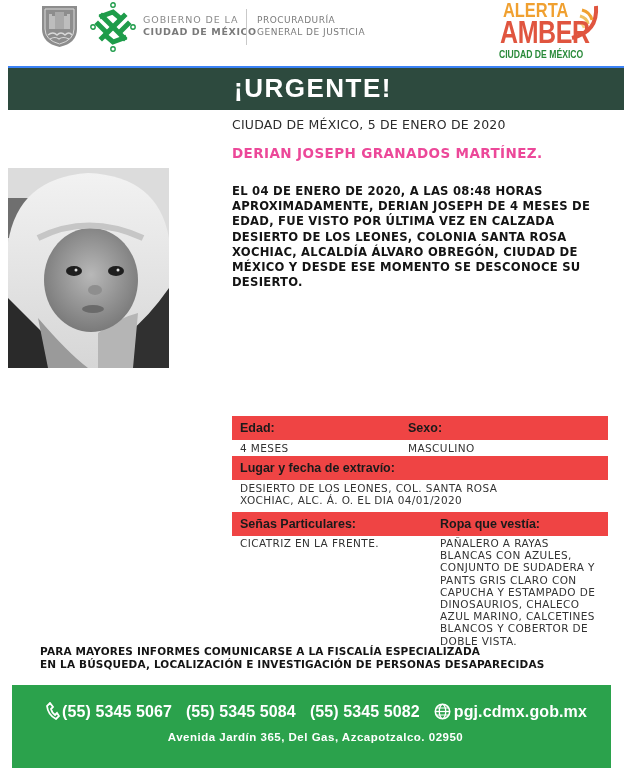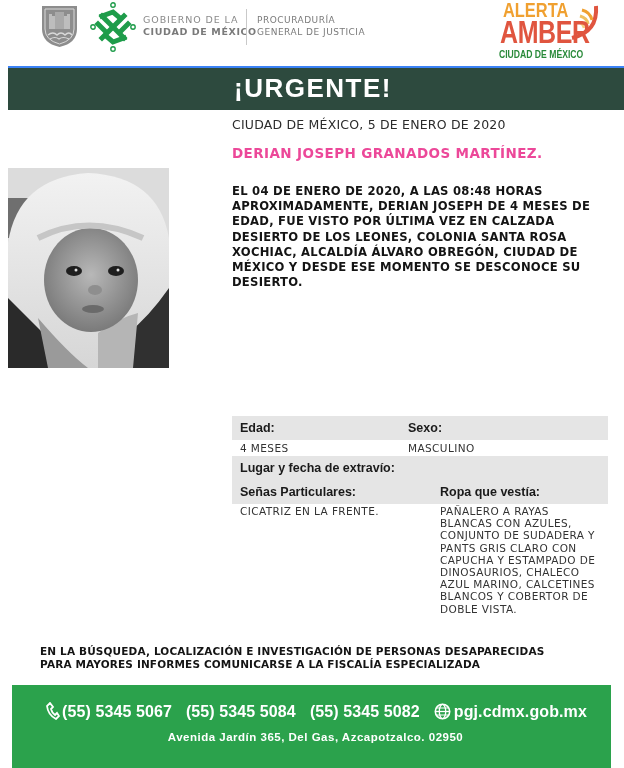--- a/index.html
+++ b/index.html
@@ -25,21 +25,21 @@
   .banner .title { position: absolute; left: 226px; top: 5px; font-family: "Liberation Sans", sans-serif; font-weight: bold; font-size: 26px; letter-spacing: 1.5px; color: #ffffff; }
 
   .date { position: absolute; left: 232px; top: 117px; font-size: 12.5px; color: #2b2b2b; letter-spacing: 0.2px; text-align: center; }
   .name { position: absolute; left: 232px; top: 145px; font-size: 13.5px; font-weight: bold; color: #ec4899; letter-spacing: 0.4px; }
   .desc { position: absolute; left: 232px; top: 184px; width: 380px; font-size: 11.6px; line-height: 15.2px; font-weight: bold; color: #141414; letter-spacing: 0.25px; }
 
   .photo { position: absolute; left: 8px; top: 168px; width: 161px; height: 200px; overflow: hidden; background: #9a9a9a; }
 
   
   .tbl { position: absolute; left: 232px; width: 376px; }
-  .hdr { background: #e5e5e5; height: 24px; font-family: "Liberation Sans", sans-serif; font-weight: bold; font-size: 12.5px; color: #1a1a1a; position: relative; }
+  .hdr { background: #ef4444; height: 24px; font-family: "Liberation Sans", sans-serif; font-weight: bold; font-size: 12.5px; color: #1a1a1a; position: relative; }
   .hdr span { position: absolute; top: 5px; }
   .val { font-size: 10.5px; color: #333; letter-spacing: 0.4px; line-height: 12.2px; position: relative; }
   .val span { position: absolute; }
 
   .contact { position: absolute; left: 40px; top: 645px; font-size: 10.5px; font-weight: bold; line-height: 12.5px; color: #141414; letter-spacing: 0.15px; }
 
   .footer { position: absolute; left: 12px; top: 685px; width: 599px; height: 83px; background: #2ba24c; color: #ffffff; font-family: "Liberation Sans", sans-serif; }
   .footer .phones { position: absolute; left: 34px; top: 17px; font-size: 16px; font-weight: bold; white-space: nowrap; letter-spacing: 0.1px; }
   .footer .phones span { margin-right: 14px; }
   .footer .addr { position: absolute; left: 0; width: 100%; top: 46px; text-align: center; font-size: 11.5px; font-weight: bold; letter-spacing: 0.5px; padding-left: 8px; }
@@ -157,20 +157,24 @@
     <span style="left:8px;">Edad:</span>
     <span style="left:176px;">Sexo:</span>
   </div>
   <div class="val" style="height:16px;">
     <span style="left:8px; top:2px;">4 MESES</span>
     <span style="left:176px; top:2px;">MASCULINO</span>
   </div>
   <div class="hdr">
     <span style="left:8px;">Lugar y fecha de extravío:</span>
   </div>
+  <div class="val" style="height:32px;">
+    <span style="left:8px; top:2px;">DESIERTO DE LOS LEONES, COL. SANTA ROSA</span>
+    <span style="left:8px; top:14px;">XOCHIAC, ALC. Á. O. EL DIA 04/01/2020</span>
+  </div>
   <div class="hdr">
     <span style="left:8px;">Señas Particulares:</span>
     <span style="left:208px;">Ropa que vestía:</span>
   </div>
   <div class="val" style="height:110px;">
     <span style="left:8px; top:1px;">CICATRIZ EN LA FRENTE.</span>
     <div style="position:absolute; left:208px; top:1px;">
       <div>PAÑALERO A RAYAS</div>
       <div>BLANCAS CON AZULES,</div>
       <div>CONJUNTO DE SUDADERA Y</div>
@@ -178,22 +182,22 @@
       <div>CAPUCHA Y ESTAMPADO DE</div>
       <div>DINOSAURIOS, CHALECO</div>
       <div>AZUL MARINO, CALCETINES</div>
       <div>BLANCOS Y COBERTOR DE</div>
       <div>DOBLE VISTA.</div>
     </div>
   </div>
 </div>
 
 <div class="contact">
+  <div>PARA MAYORES INFORMES COMUNICARSE A LA FISCALÍA ESPECIALIZADA</div>
   <div>EN LA BÚSQUEDA, LOCALIZACIÓN E INVESTIGACIÓN DE PERSONAS DESAPARECIDAS</div>
-  <div>PARA MAYORES INFORMES COMUNICARSE A LA FISCALÍA ESPECIALIZADA</div>
 </div>
 
 <div class="footer">
   <div class="phones">
     <span class="icn" style="margin-right:2px;">
       <svg width="14" height="18" viewBox="0 0 14 18">
           <path d="M4 1 L7 5 L5 7 Q6 11 9 13 L11 11 L13 14 L10 17 Q2 13 1 4 Z" fill="none" stroke="#ffffff" stroke-width="1.8"></path>
         </svg>
     </span><span>(55) 5345 5067</span><span>(55) 5345 5084</span><span>(55) 5345 5082</span><span class="icn" style="margin-right:3px;">
       <svg width="17" height="17" viewBox="0 0 17 17">

